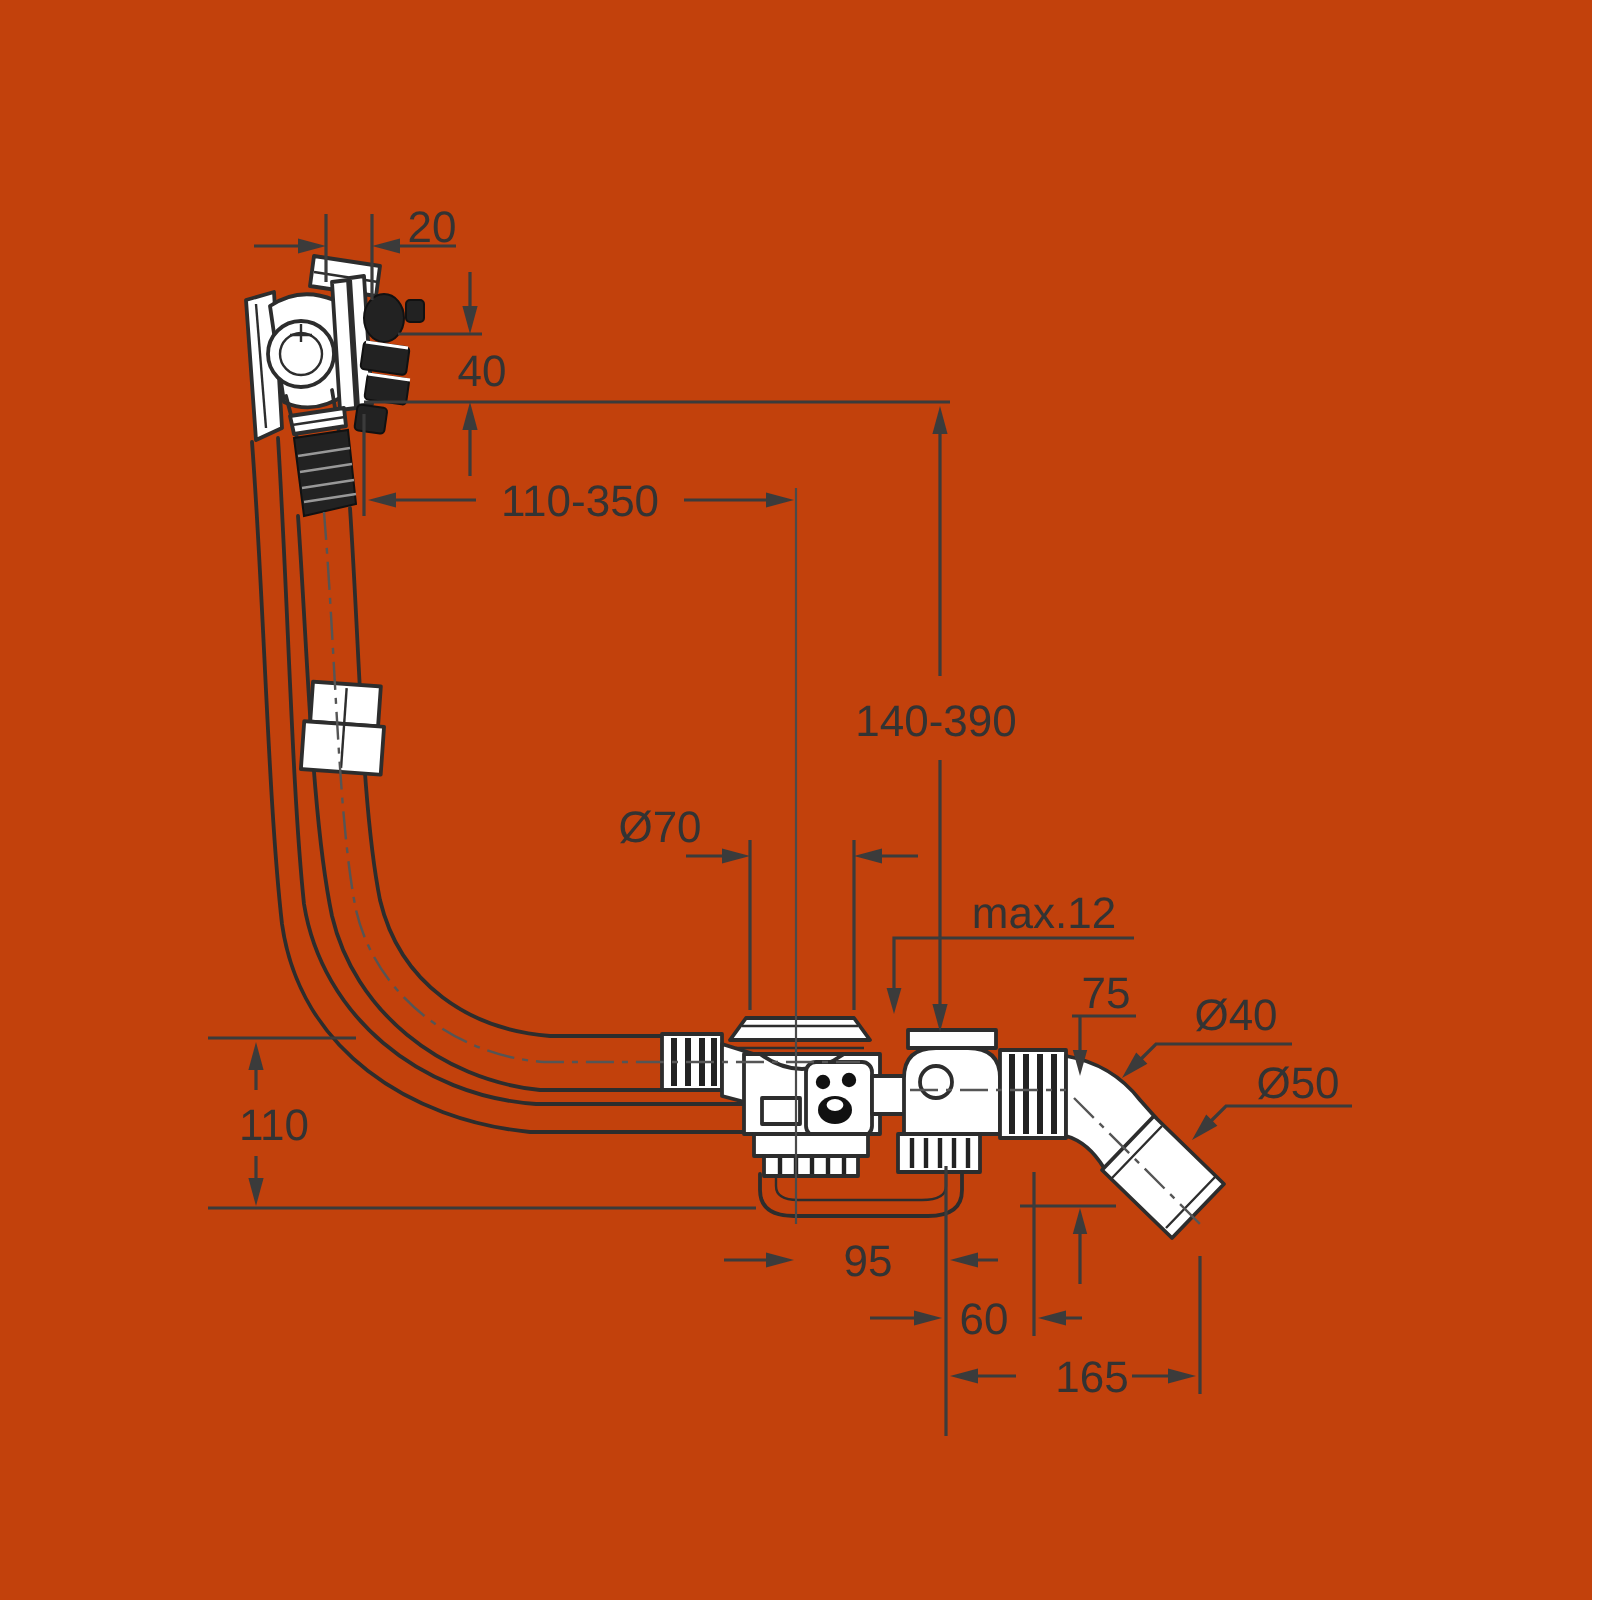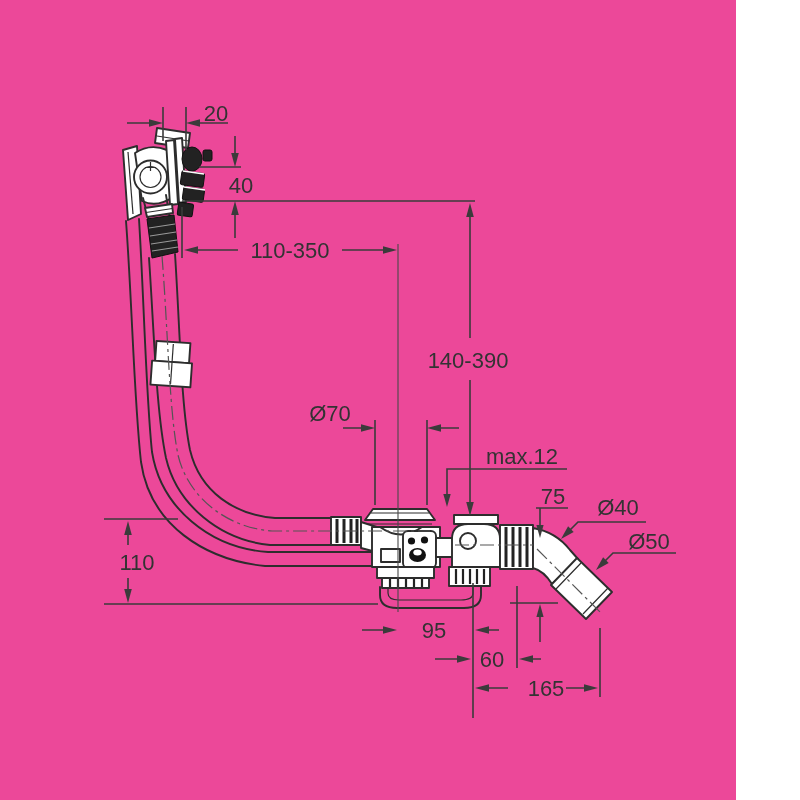--- a/index.html
+++ b/index.html
@@ -1,16 +1,16 @@
 <!DOCTYPE html>
 <html><head>
 <meta charset="utf-8">
 <style>
   html,body{margin:0;padding:0;background:#ffffff;}
-  #stage{position:relative;width:736px;height:800px;background:#ec4899;overflow:hidden;
+  #stage{position:relative;width:796px;height:800px;background:#c2410c;overflow:hidden;
          font-family:"Liberation Sans", sans-serif;}
   svg{position:absolute;left:0;top:0;}
   text{font-family:"Liberation Sans", sans-serif;fill:#333333;font-size:22px;}
   .prod{stroke:#2d2d2d;stroke-width:1.9;fill:none;stroke-linecap:round;stroke-linejoin:round;}
   .prodf{stroke:#2d2d2d;stroke-width:1.9;fill:#ffffff;stroke-linejoin:round;}
   .dark{fill:#222222;stroke:#111111;stroke-width:1;}
   .thin{stroke:#2d2d2d;stroke-width:1.2;fill:none;}
   .dim{stroke:#3b3b3b;stroke-width:1.6;fill:none;}
   .arr{fill:#3b3b3b;stroke:none;}
   .cl{stroke:#555555;stroke-width:1.2;fill:none;stroke-dasharray:14 4 3 4;}

